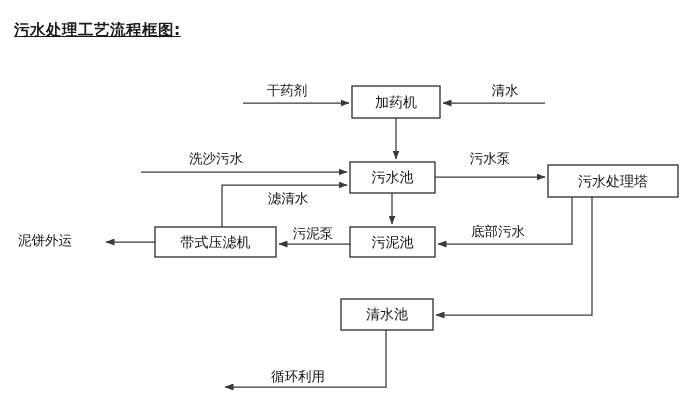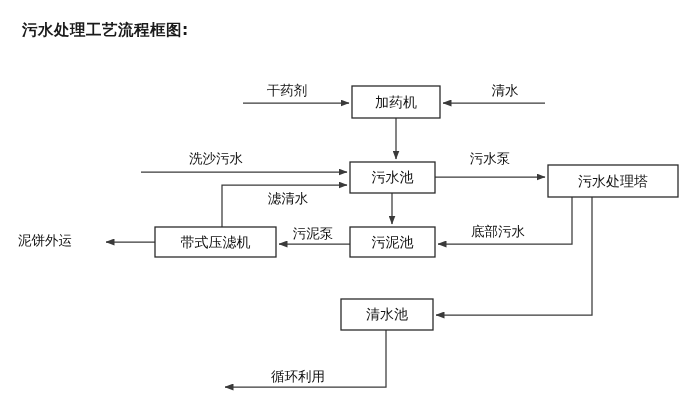--- a/index.html
+++ b/index.html
@@ -10,26 +10,27 @@
   body {
     width: 700px;
     height: 420px;
     font-family: "DejaVu Sans", "Liberation Sans", sans-serif;
     color: #1a1a1a;
     position: relative;
     overflow: hidden;
   }
   #diagram-title {
     position: absolute;
-    left: 22px;
+    left: 14px;
     top: 20px;
     font-size: 15.5px;
     font-weight: bold;
     letter-spacing: 0.5px;
     white-space: nowrap;
+    text-decoration: underline;
   }
   #flow-canvas {
     position: absolute;
     left: 0;
     top: 0;
     width: 700px;
     height: 420px;
   }
   .node-box {
     fill: #ffffff;

